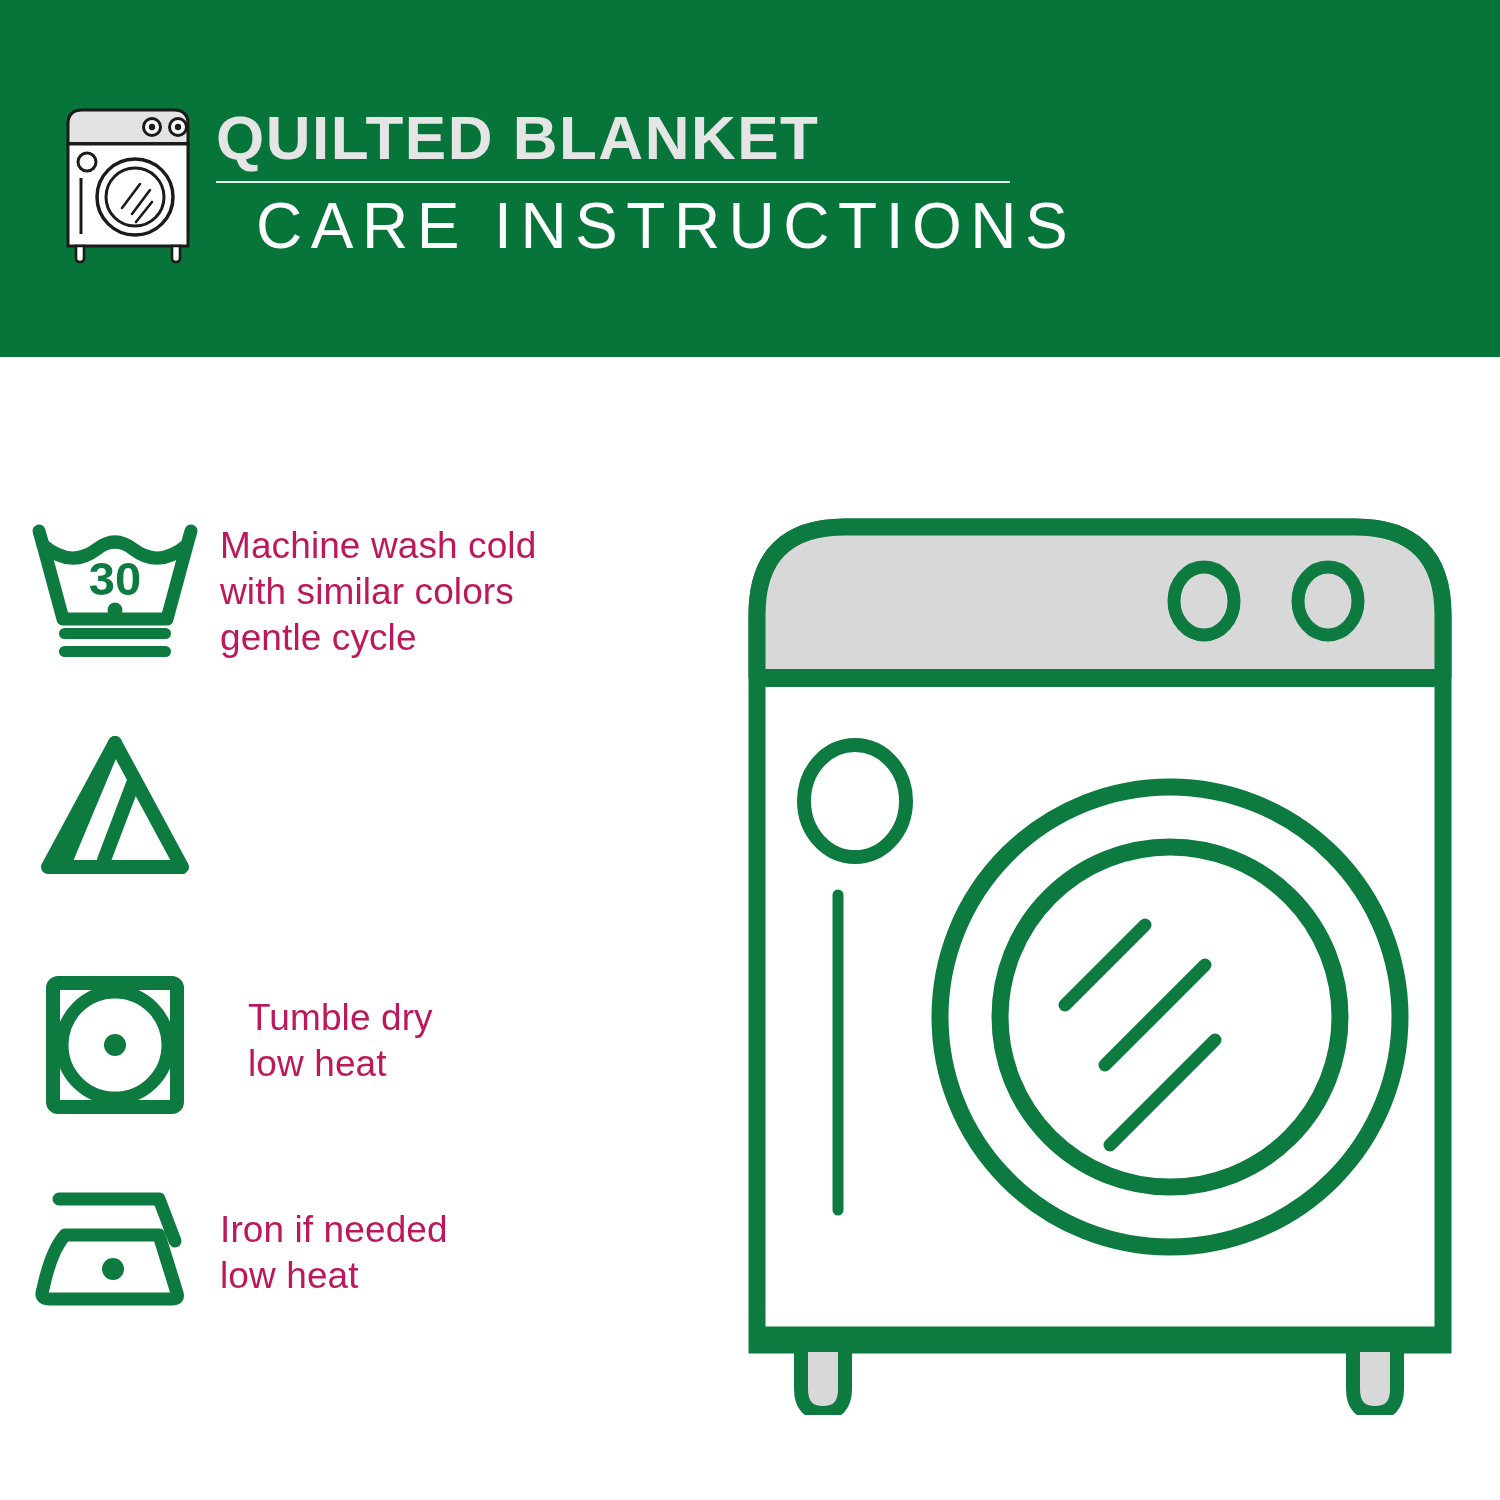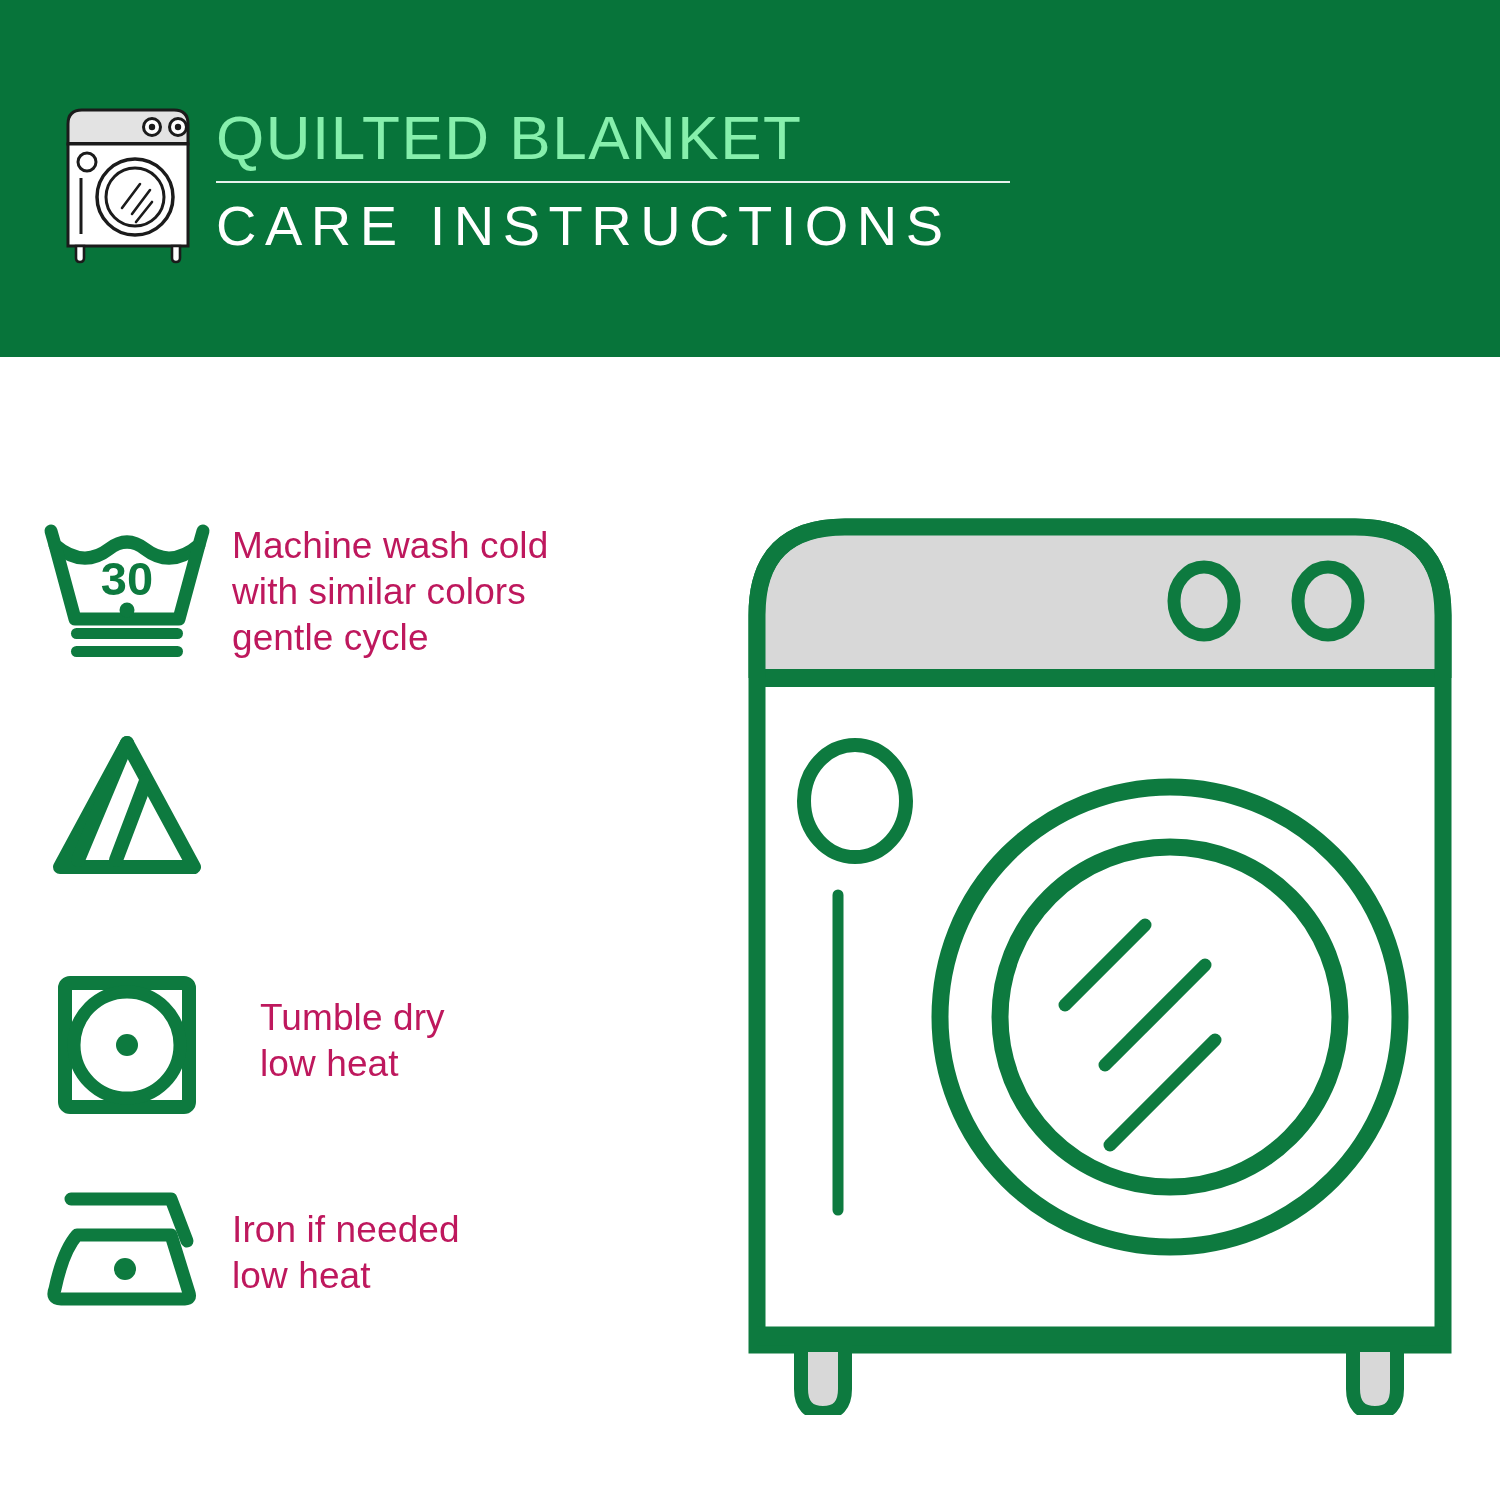--- a/index.html
+++ b/index.html
@@ -27,40 +27,41 @@
     left: 62px; top: 104px;
     width: 132px; height: 160px;
   }
   .header-text {
     position: absolute;
     left: 216px; top: 103px;
     width: 800px;
   }
   .title-main {
     font-size: 62px;
-    font-weight: 400;
-    color: #86efac;
+    font-weight: 700;
+    color: #e5e5e5;
     letter-spacing: 1.5px;
     line-height: 70px;
     white-space: nowrap;
   }
   .title-divider {
     width: 794px;
     height: 2px;
     background: #e8f2ec;
     margin-top: 8px;
     margin-bottom: 10px;
   }
   .title-sub {
-    font-size: 56px;
+    font-size: 64px;
     font-weight: 300;
     color: #ffffff;
     letter-spacing: 8.5px;
     line-height: 66px;
     white-space: nowrap;
+    margin-left: 40px;
   }
 
   
   .care-list {
     position: absolute;
     left: 0; top: 357px;
     width: 740px; height: 1143px;
   }
   .care-row {
     position: absolute;
@@ -74,21 +75,20 @@
   .care-row.r2 { top: 608px; gap: 28px; }
   .care-row.r3 { top: 828px; }
 
   .care-symbol {
     width: 220px;
     min-width: 220px;
     display: flex;
     justify-content: center;
     align-items: flex-start;
     padding-left: 10px;
-    margin-left: 12px;
   }
   .care-label {
     font-size: 37px;
     line-height: 46px;
     color: #be185d;
     letter-spacing: 0.1px;
     padding-top: 12px;
     white-space: pre-line;
   }
   .care-row.r0 .care-label { padding-top: 8px; }

